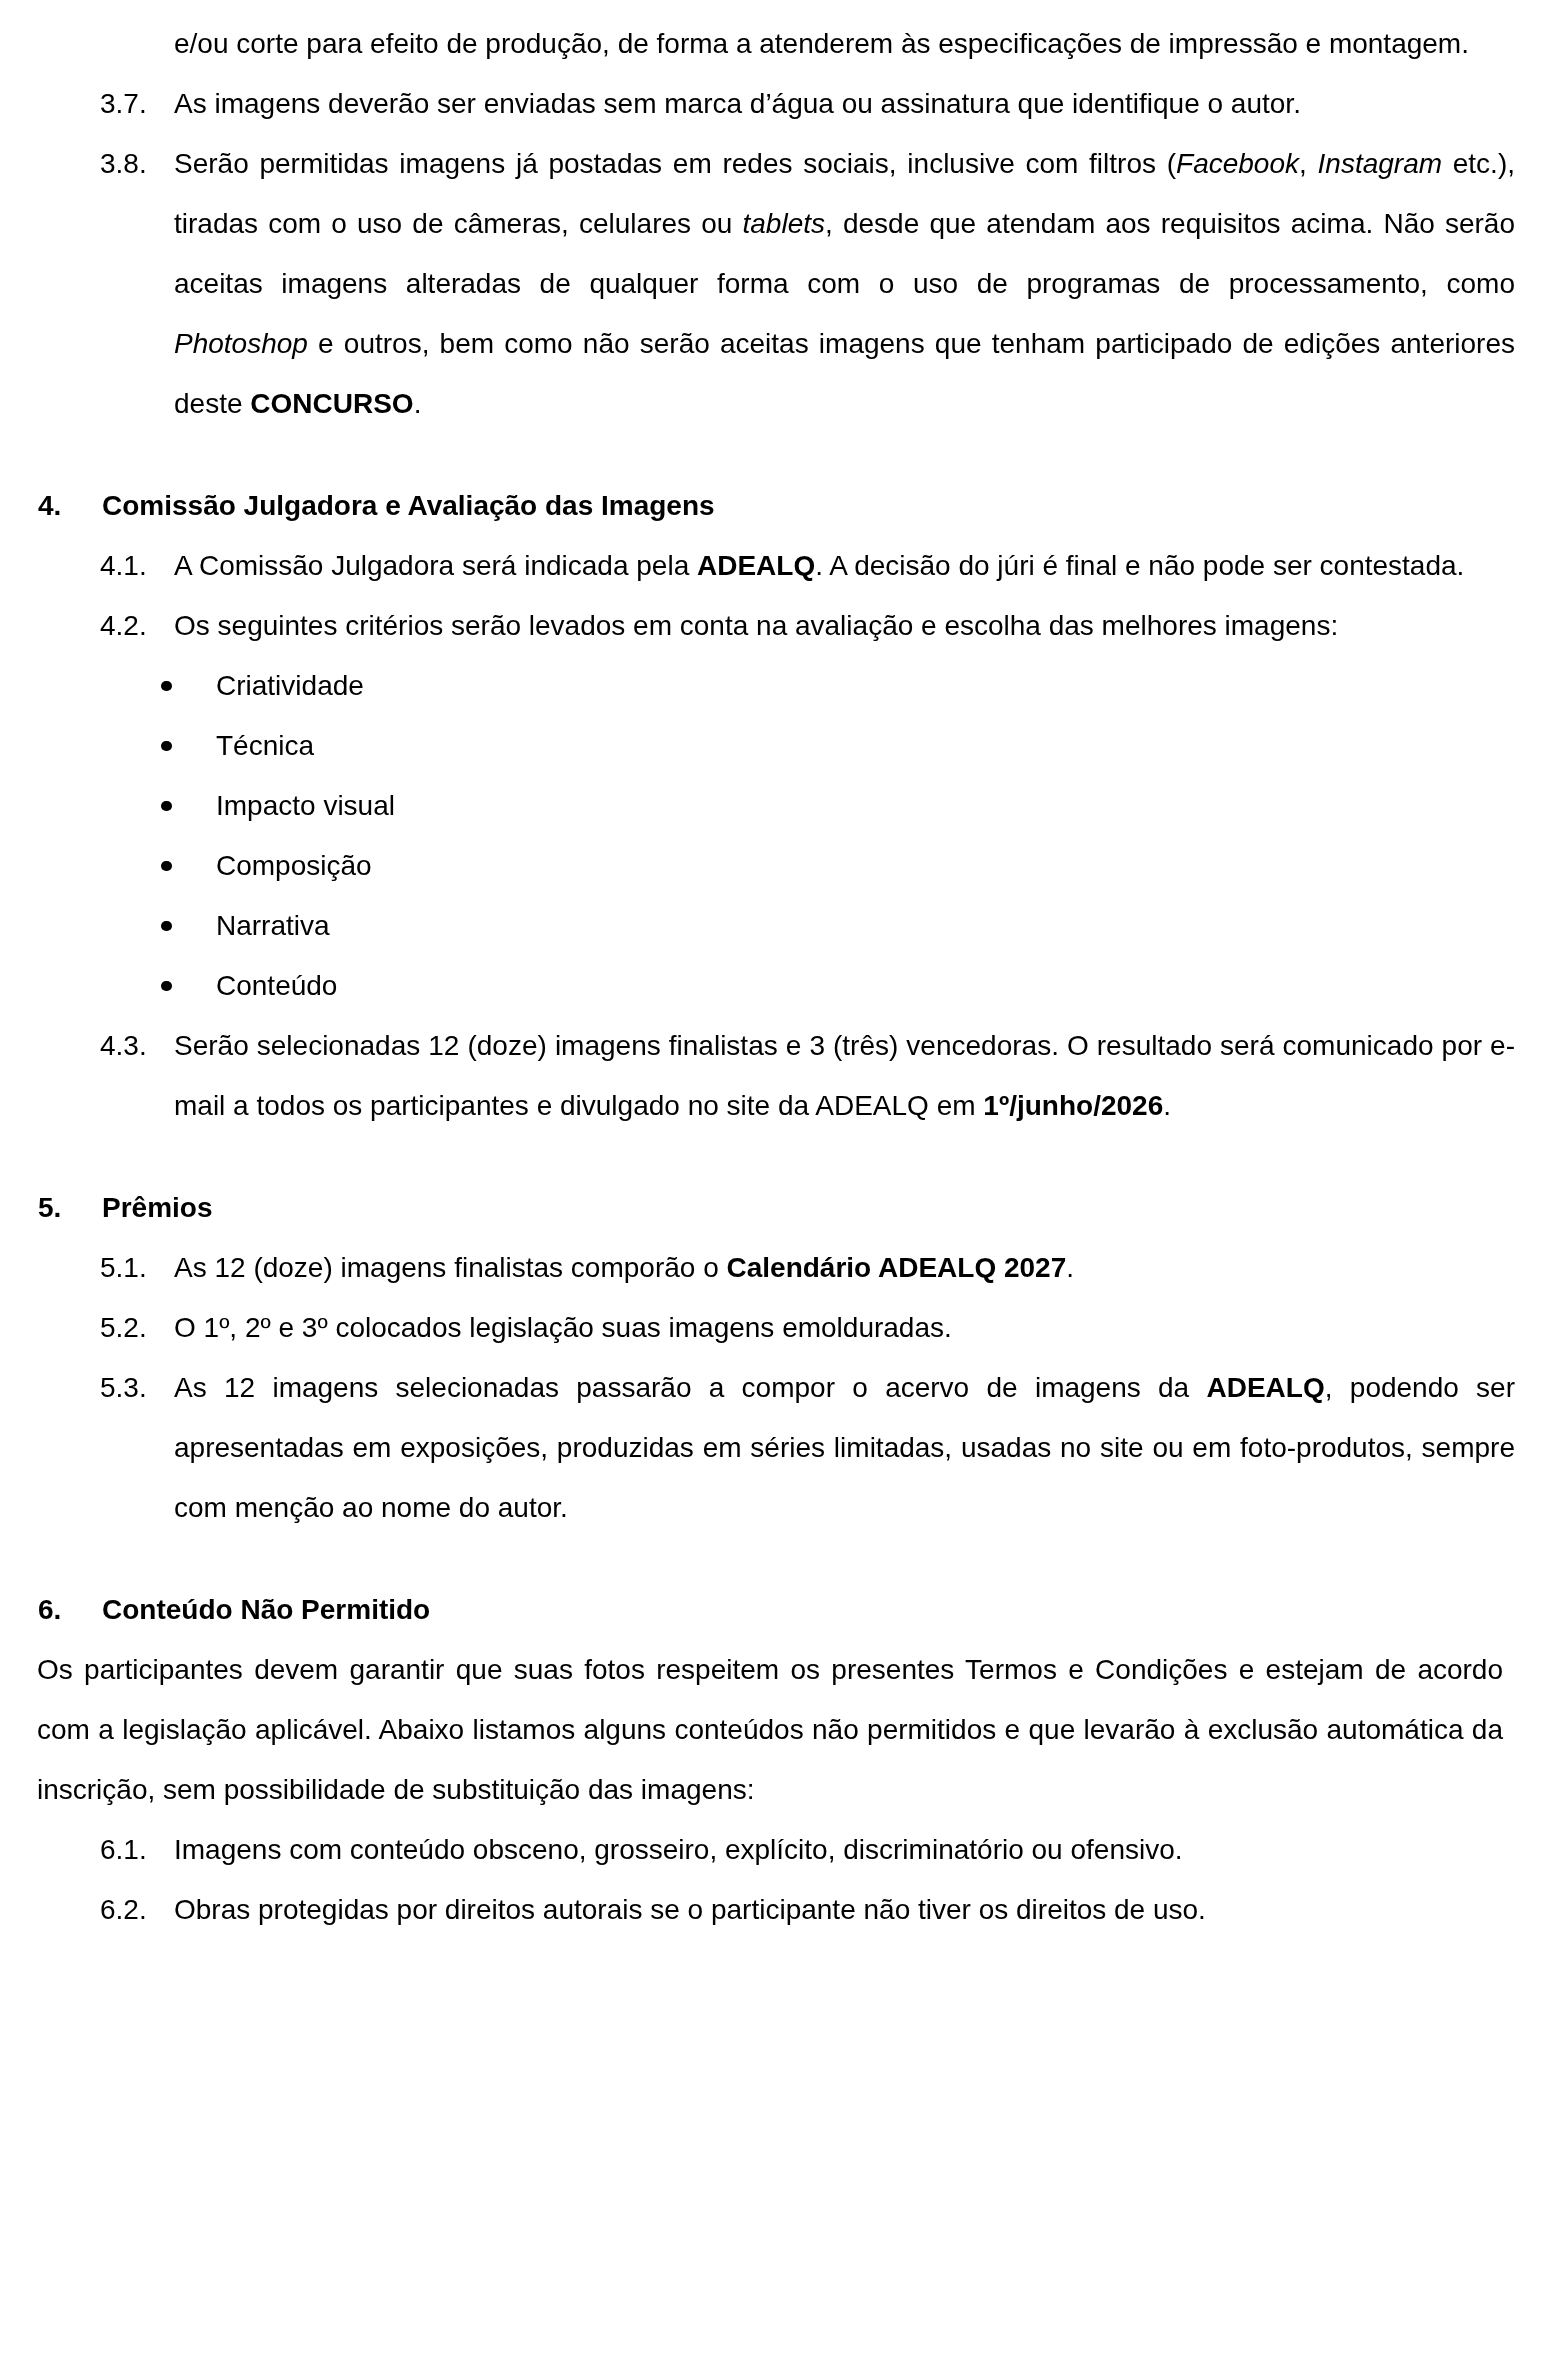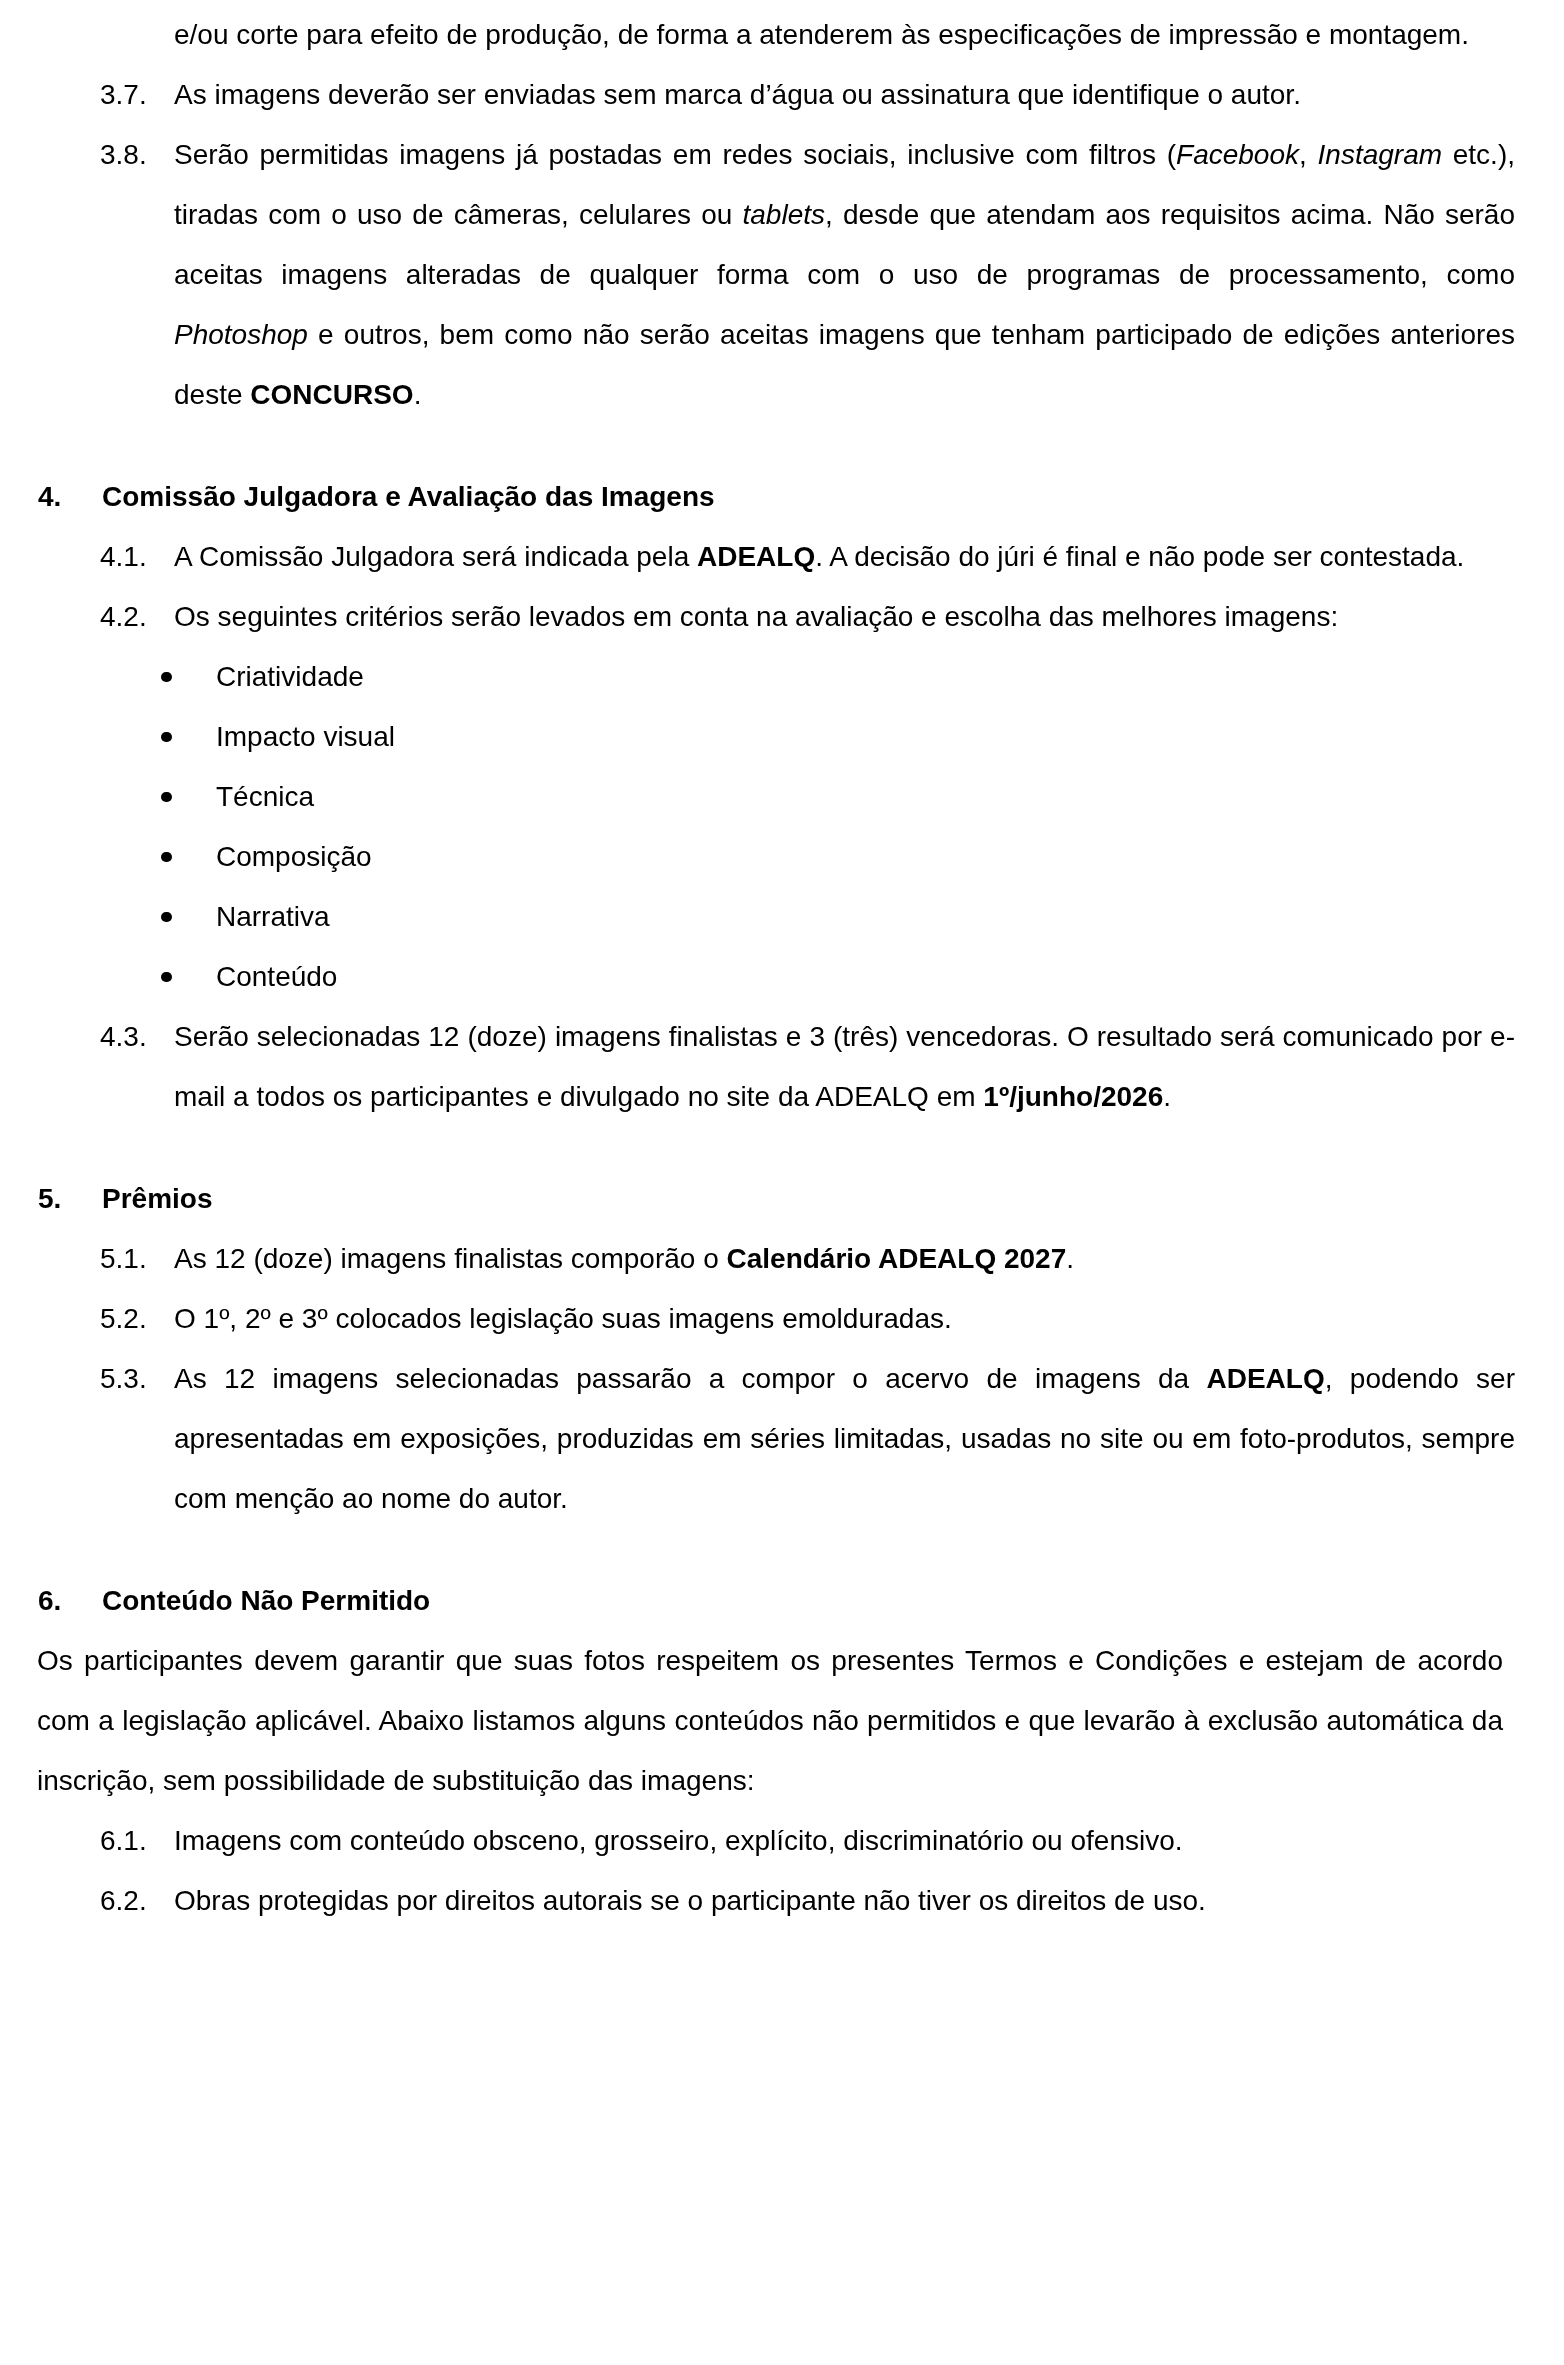--- a/index.html
+++ b/index.html
@@ -6,21 +6,21 @@
   body {
     width: 1565px;
     height: 2366px;
     background: #ffffff;
     color: #000000;
     font-family: "Liberation Sans", sans-serif;
     font-size: 28px;
     line-height: 60px;
     overflow: hidden;
   }
-  .doc { padding-top: 5px; }
+  .doc { padding-top: 14px; }
   .block { text-align: justify; text-align-last: left; }
   .cont {
     margin-left: 174px;
     margin-right: 50px;
   }
   .para {
     margin-left: 37px;
     margin-right: 62px;
   }
   .item {
@@ -73,22 +73,22 @@
 
   <div class="block item"><span class="num">3.8.</span><span>Serão permitidas imagens já postadas em redes sociais, inclusive com filtros (</span><span class="i">Facebook</span><span>, </span><span class="i">Instagram</span><span> etc.), tiradas com o uso de câmeras, celulares ou </span><span class="i">tablets</span><span>, desde que atendam aos requisitos acima. Não serão aceitas imagens alteradas de qualquer forma com o uso de programas de processamento, como </span><span class="i">Photoshop</span><span> e outros, bem como não serão aceitas imagens que tenham participado de edições anteriores deste </span><span class="b">CONCURSO</span><span>.</span></div>
 
   <div class="heading"><span class="num">4.</span><span>Comissão Julgadora e Avaliação das Imagens</span></div>
 
   <div class="block item"><span class="num">4.1.</span><span>A Comissão Julgadora será indicada pela </span><span class="b">ADEALQ</span><span>. A decisão do júri é final e não pode ser contestada.</span></div>
 
   <div class="block item"><span class="num">4.2.</span><span>Os seguintes critérios serão levados em conta na avaliação e escolha das melhores imagens:</span></div>
 
   <div class="bullet"><span class="dot"></span><span>Criatividade</span></div>
+  <div class="bullet"><span class="dot"></span><span>Técnica</span></div>
   <div class="bullet"><span class="dot"></span><span>Impacto visual</span></div>
-  <div class="bullet"><span class="dot"></span><span>Técnica</span></div>
   <div class="bullet"><span class="dot"></span><span>Composição</span></div>
   <div class="bullet"><span class="dot"></span><span>Narrativa</span></div>
   <div class="bullet"><span class="dot"></span><span>Conteúdo</span></div>
 
   <div class="block item"><span class="num">4.3.</span><span>Serão selecionadas 12 (doze) imagens finalistas e 3 (três) vencedoras. O resultado será comunicado por e-mail a todos os participantes e divulgado no site da ADEALQ em </span><span class="b">1º/junho/2026</span><span>.</span></div>
 
   <div class="heading"><span class="num">5.</span><span>Prêmios</span></div>
 
   <div class="block item"><span class="num">5.1.</span><span>As 12 (doze) imagens finalistas comporão o </span><span class="b">Calendário ADEALQ 2027</span><span>.</span></div>
 

